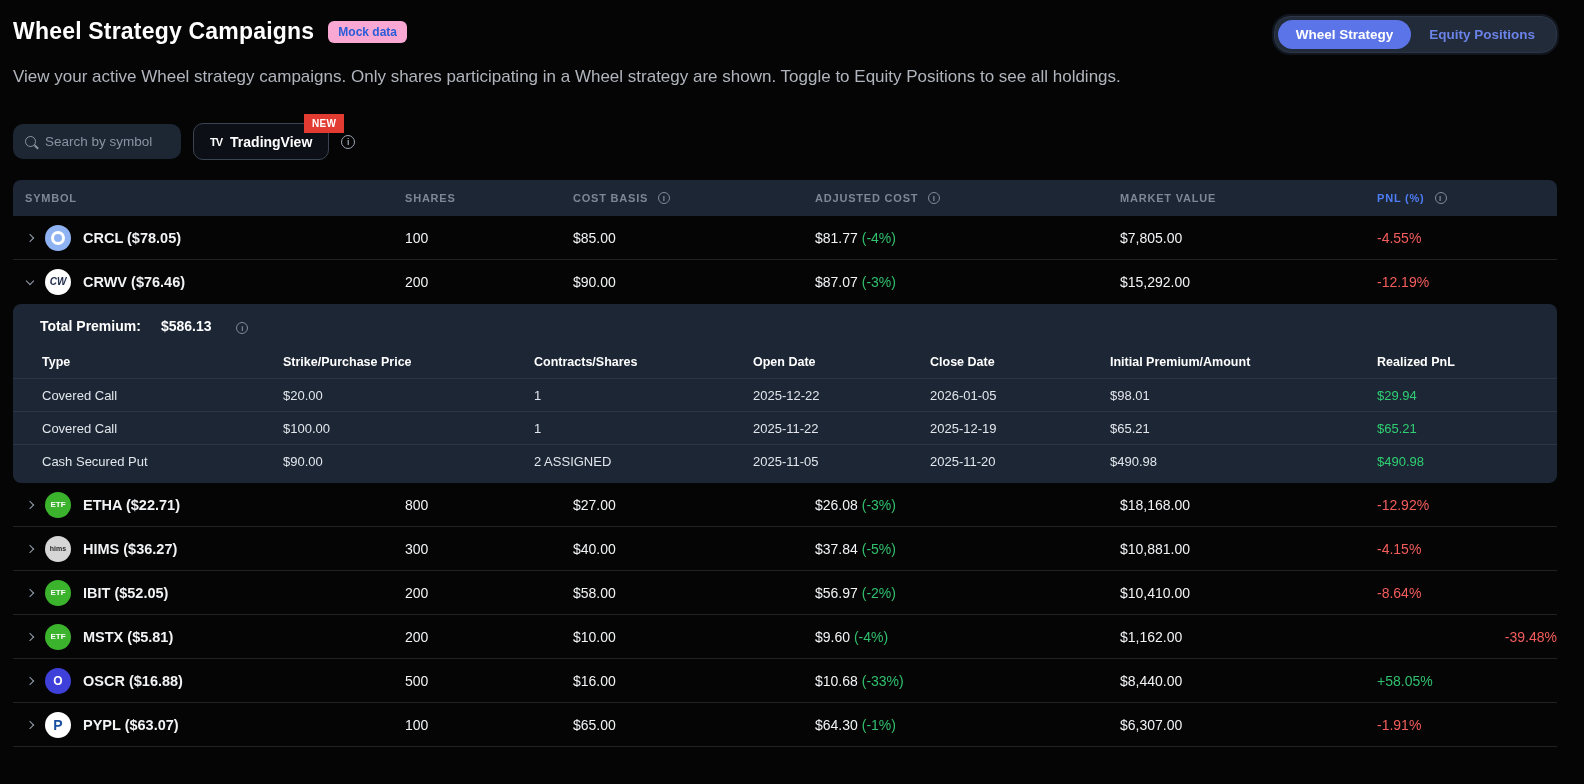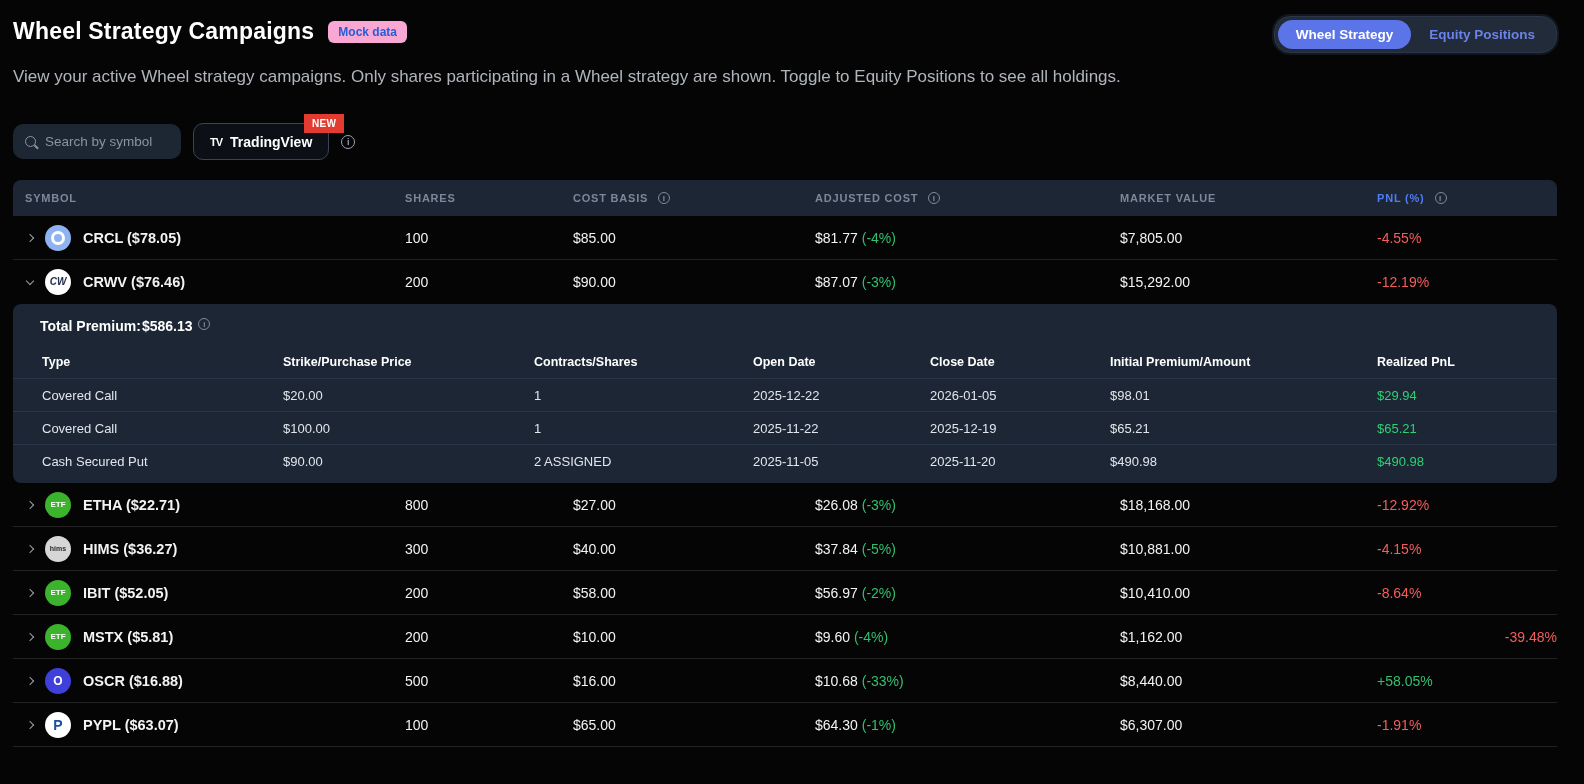--- a/index.html
+++ b/index.html
@@ -60,21 +60,21 @@
   .chev.down  { transform:rotate(45deg); margin-top:-3px; }
   .ticker-icon { width:26px; height:26px; border-radius:50%; display:flex; align-items:center;
                  justify-content:center; font-weight:800; flex:none; line-height:1; }
   .ticker-icon .ring { width:14px; height:14px; border:3px solid #fff; border-radius:50%; }
   .ticker-icon.italic { font-style:italic; }
   .pct { color:#30c06e; }
   .pnl-cell { font-weight:500; }
 
   
   .expanded { background:#1c2634; border-radius:8px; padding:14px 0 6px; }
-  .premium-row { display:flex; align-items:flex-start; gap:1px; padding:0 0 12px 27px; font-size:14px; }
+  .premium-row { display:flex; align-items:flex-end; gap:20px; padding:0 0 12px 27px; font-size:14px; }
   .premium-label { font-weight:700; }
   .premium-value { font-weight:700; }
   .subgrid { display:grid; grid-template-columns:241px 251px 219px 177px 180px 267px 1fr;
              align-items:center; padding-left:29px; }
   .sub-header { height:32px; }
   .sub-header .scell { font-size:12.5px; font-weight:700; color:#fff; }
   .sub-row { height:33px; border-top:1px solid #2a3547; }
   .scell { font-size:13px; color:#e2e6ec; }
   .scell.green { color:#2fd073; }
 </style>

